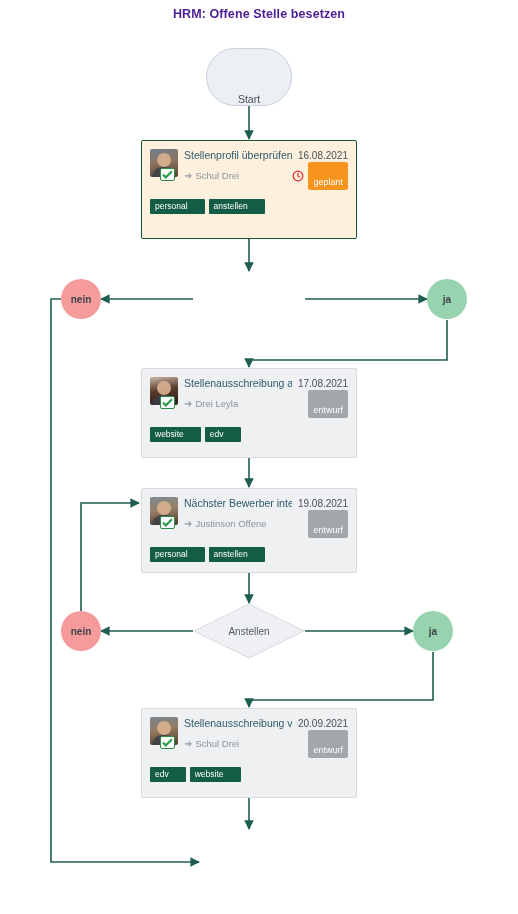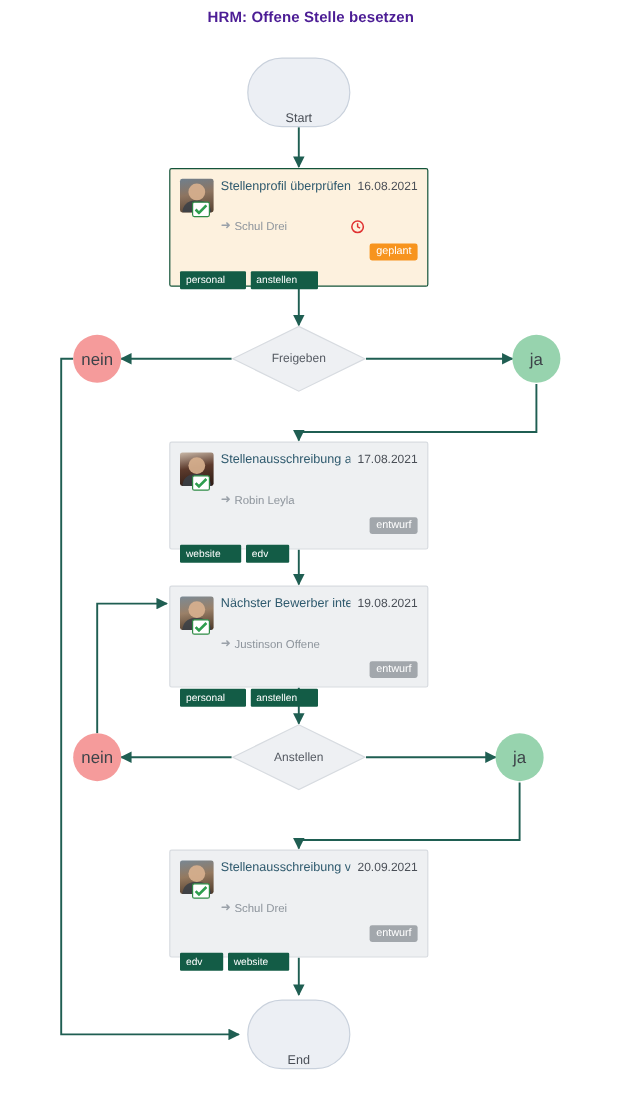--- a/index.html
+++ b/index.html
@@ -71,22 +71,23 @@
   }
 
   
   .choice {
     position: absolute;
     width: 40px; height: 40px;
     border-radius: 50%;
     display: flex;
     align-items: center;
     justify-content: center;
-    font-size: 14px;
+    font-size: 10px;
     color: #3d4349;
+    font-weight: bold;
   }
   .choice.no  { background: #f59b9b; }
   .choice.yes { background: #97d3ae; }
 
   
   .card {
     position: absolute;
     width: 216px;
     background: #eef0f2;
     border: 1px solid #d7dbe0;
@@ -198,25 +199,24 @@
     align-items: center;
     gap: 4px;
   }
   .clock-icon {
     width: 12px; height: 12px;
     flex: 0 0 12px;
   }
   .badge {
     font-size: 9px;
     color: #ffffff;
-    padding: 1px 5px 2px 5px;
+    padding: 15px 5px 2px 5px;
     border-radius: 2px;
     line-height: 1.2;
     white-space: nowrap;
-    margin-top: 41px;
   }
   .badge.geplant { background: #f7941e; }
   .badge.entwurf { background: #a2a7ac; }
 
   .tag-row {
     display: flex;
     gap: 4px;
     margin-top: 9px;
   }
   .tag {
@@ -308,26 +308,20 @@
           </span>
         </div>
       </div>
     </div>
     <div class="tag-row">
       <span class="tag">personal</span>
       <span class="tag">anstellen</span>
     </div>
   </div>
 
-  <div class="diamond-wrap" style="left:193px; top:271px;">
-    <svg class="diamond-shape" viewBox="0 0 112 56">
-      <polygon points="56,1 111,28 56,55 1,28" fill="#eef0f3" stroke="#d7dbe0" stroke-width="1"></polygon>
-    </svg>
-    <div class="diamond-label">Freigeben</div>
-  </div>
   <div class="choice no" style="left:61px; top:279px;">
     <span>nein</span>
   </div>
   <div class="choice yes" style="left:427px; top:279px;">
     <span>ja</span>
   </div>
 
   <div class="card" style="left:141px; top:368px; height:90px;">
     <div class="card-row">
       <div class="avatar">
@@ -342,21 +336,21 @@
         </div>
       </div>
       <div class="card-main">
         <div class="card-titleline">
           <span class="card-title">Stellenausschreibung au...</span>
           <span class="card-date">17.08.2021</span>
         </div>
         <div class="card-subline">
           <span class="assignee">
             <span class="assignee-arrow">➜</span>
-            <span>Robin Leyla</span>
+            <span>Drei Leyla</span>
           </span>
           <span class="status-wrap">
             <span class="badge entwurf">entwurf</span>
           </span>
         </div>
       </div>
     </div>
     <div class="tag-row">
       <span class="tag">website</span>
       <span class="tag">edv</span>
@@ -439,17 +433,14 @@
           </span>
         </div>
       </div>
     </div>
     <div class="tag-row">
       <span class="tag">edv</span>
       <span class="tag">website</span>
     </div>
   </div>
 
-  <div class="terminal" style="left:206px; top:833px;">
-    <span>End</span>
-  </div>
 
 </div>
 
 </body></html>

